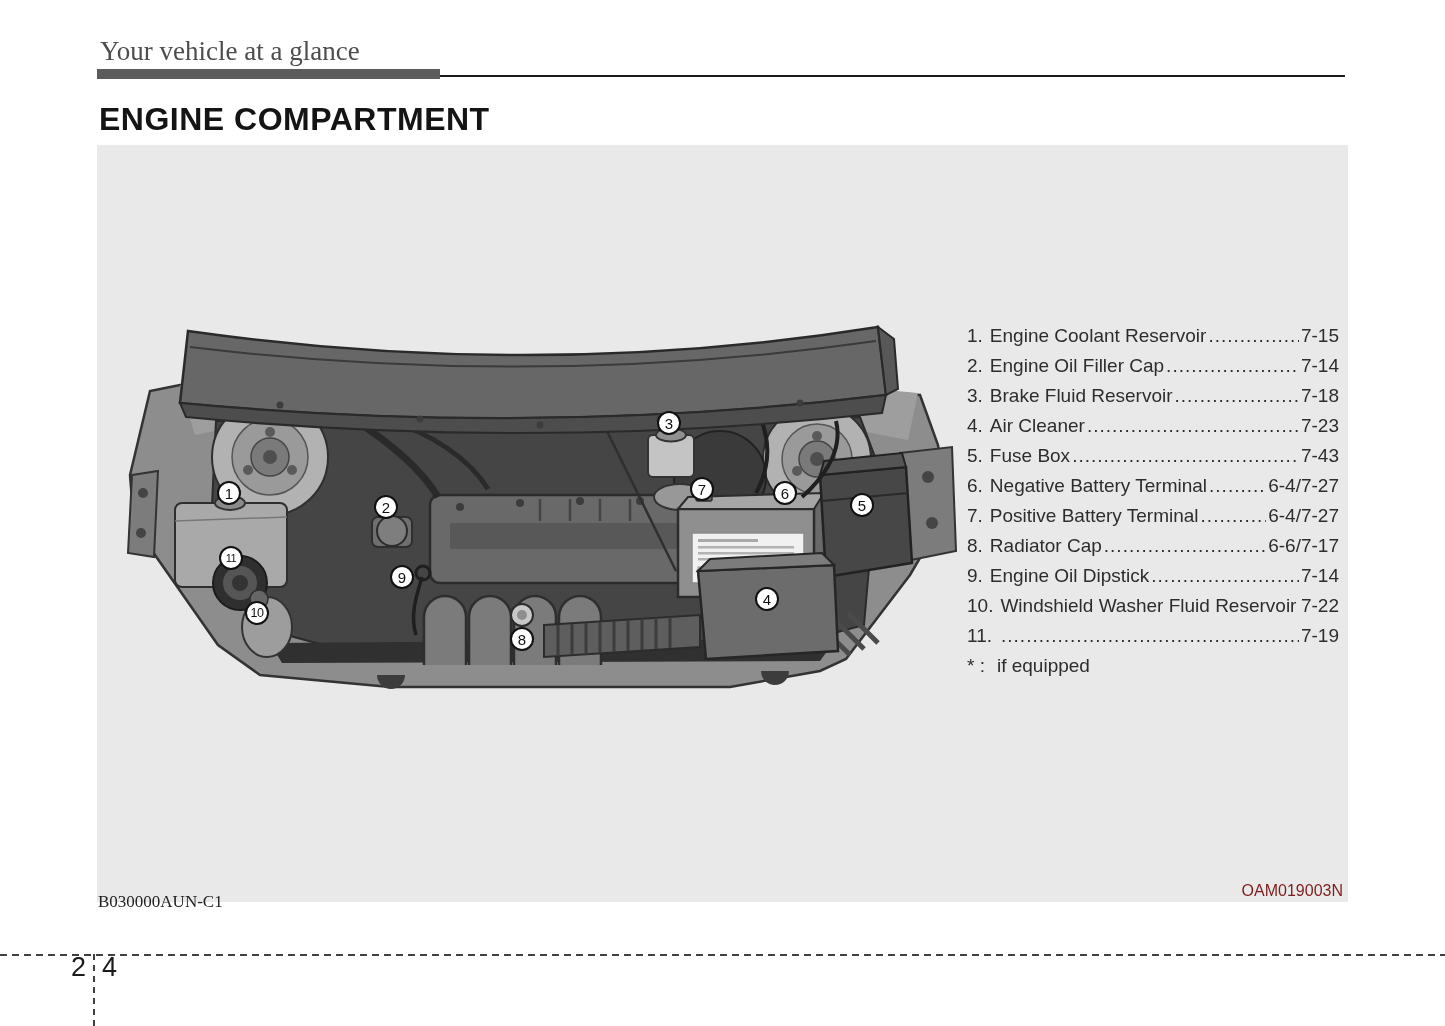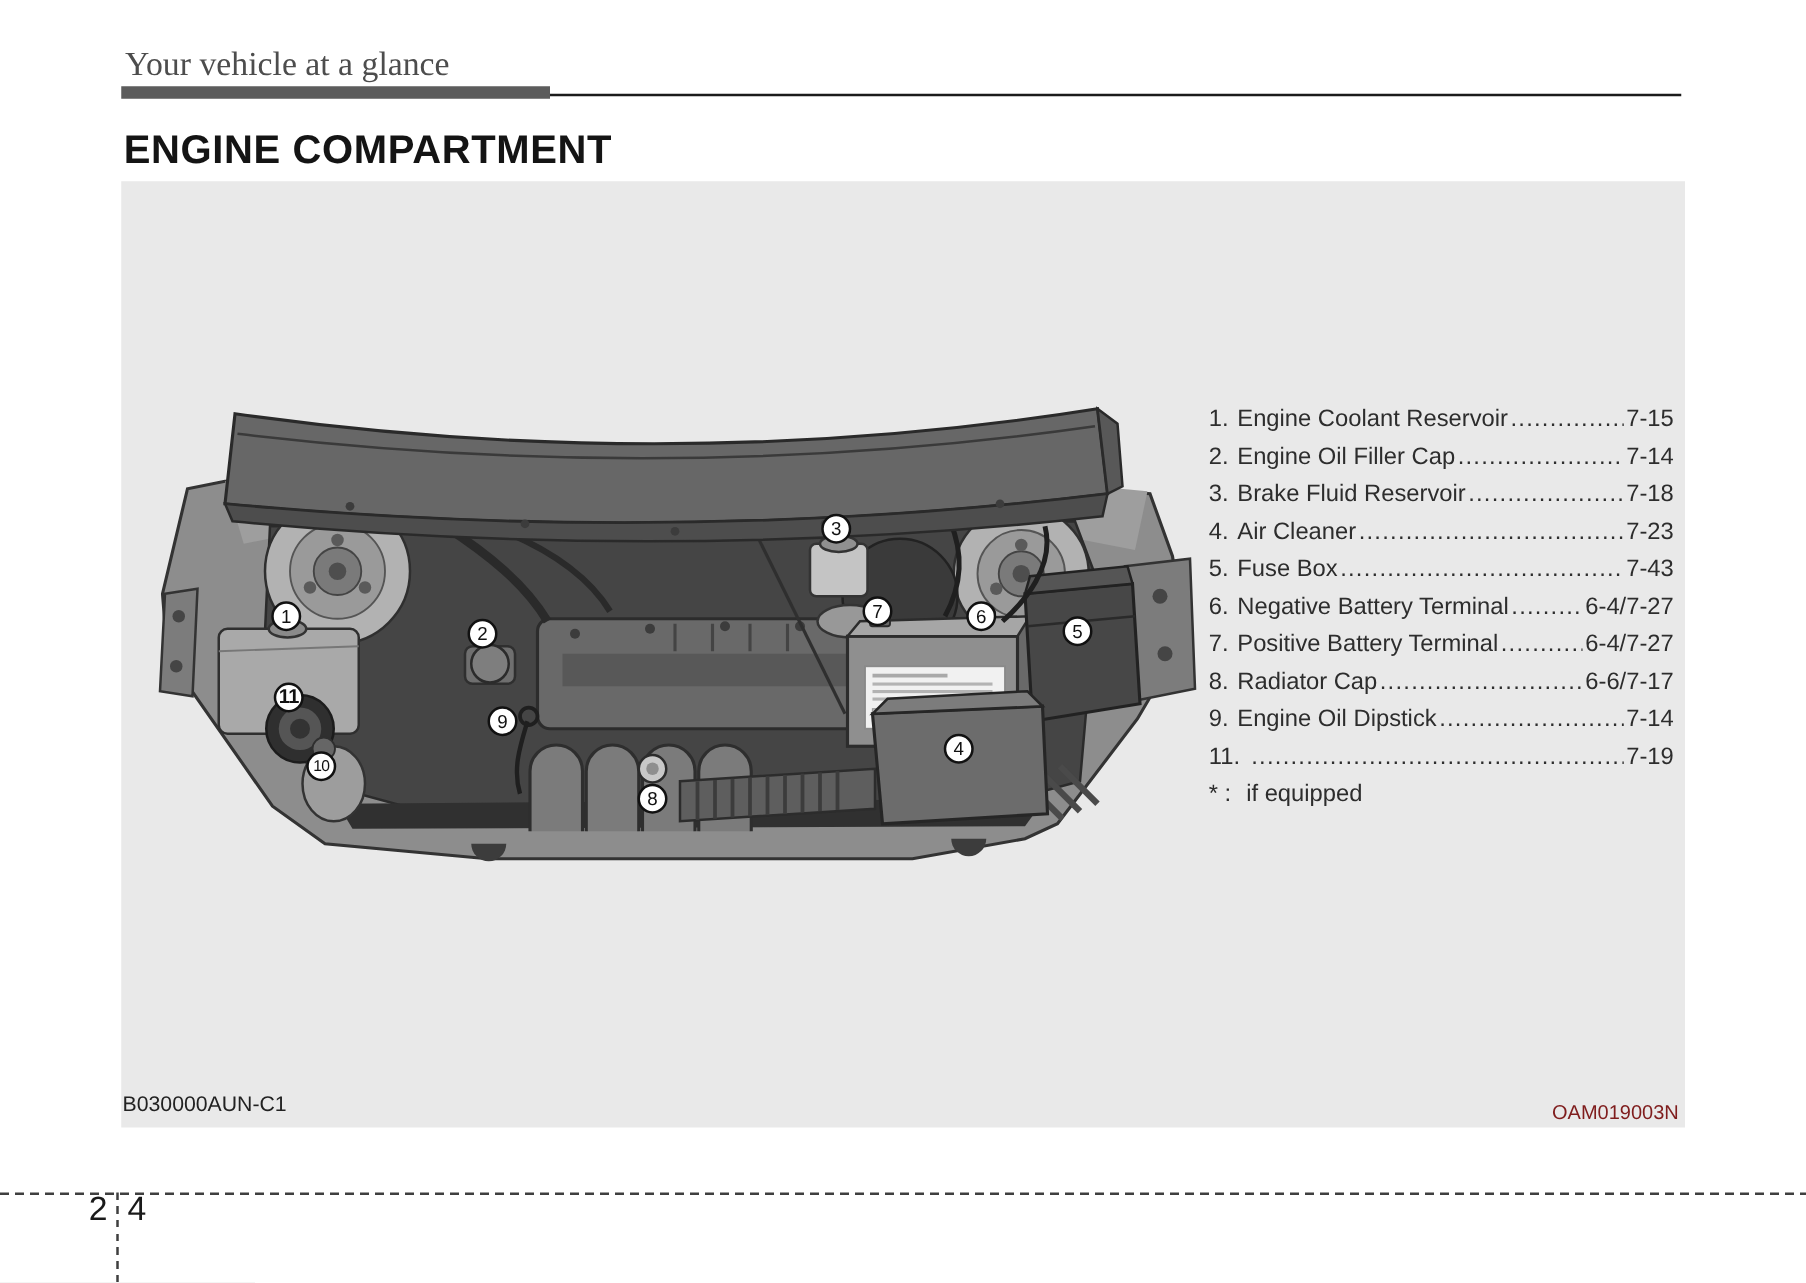--- a/index.html
+++ b/index.html
@@ -32,21 +32,21 @@
   .legend{position:absolute;left:870px;top:180px;width:372px;font-size:19px;color:#2d2d2d;}
   .legend .row{display:flex;align-items:baseline;height:30px;white-space:nowrap;}
   .legend .num{flex:0 0 auto;margin-right:7px;}
   .legend .lbl{flex:0 0 auto;}
   .legend .leader{flex:1 1 auto;min-width:0;overflow:hidden;margin:0 2px;letter-spacing:1px;}
   .legend .pg{flex:0 0 auto;}
   .legend .star .num{margin-right:12px;}
   
   .disclaimer{position:absolute;left:14px;top:711px;font-size:19px;color:#2d2d2d;white-space:nowrap;}
   .image-code{position:absolute;right:5px;bottom:2px;font-size:16px;color:#7f1d1d;}
-  .doc-code{position:absolute;left:98px;top:874px;font-size:17px;color:#222;}
+  .doc-code{position:absolute;left:98px;top:892px;font-size:17px;color:#222;font-family:Liberation Serif, serif;}
   
   .h-dash{position:absolute;left:0;top:954px;width:1445px;height:2px;
     background:repeating-linear-gradient(90deg,#3f3f3f 0 7px,transparent 7px 12px);}
   .v-dash{position:absolute;left:93px;top:954px;width:2px;height:72px;
     background:repeating-linear-gradient(180deg,#3f3f3f 0 6px,transparent 6px 11px);}
   .pg-left{position:absolute;left:52px;top:952px;width:34px;text-align:right;
     font-size:27px;color:#1a1a1a;}
   .pg-right{position:absolute;left:102px;top:952px;font-size:27px;color:#1a1a1a;}
 </style>
 </head>
@@ -225,21 +225,21 @@
   <div class="callout" style="left:120px;top:336px;">1</div>
   <div class="callout" style="left:277px;top:350px;">2</div>
   <div class="callout" style="left:560px;top:266px;">3</div>
   <div class="callout" style="left:658px;top:442px;">4</div>
   <div class="callout" style="left:753px;top:348px;">5</div>
   <div class="callout" style="left:676px;top:336px;">6</div>
   <div class="callout" style="left:593px;top:332px;">7</div>
   <div class="callout" style="left:413px;top:482px;">8</div>
   <div class="callout" style="left:293px;top:420px;">9</div>
   <div class="callout" style="left:148px;top:456px;font-size:12.5px;letter-spacing:-0.5px;">10</div>
-  <div class="callout" style="left:122px;top:401px;font-size:16px;letter-spacing:-0.5px;font-weight:bold;">11</div>
+  <div class="callout" style="left:122px;top:401px;font-size:11px;letter-spacing:-0.5px;">11</div>
 
   <div class="legend">
     <div class="row">
       <span class="num">1.</span>
       <span class="lbl">Engine Coolant Reservoir</span>
       <span class="leader">................................................................................</span>
       <span class="pg">7-15</span>
     </div>
     <div class="row">
       <span class="num">2.</span>
@@ -281,20 +281,26 @@
       <span class="num">8.</span>
       <span class="lbl">Radiator Cap</span>
       <span class="leader">................................................................................</span>
       <span class="pg">6-6/7-17</span>
     </div>
     <div class="row">
       <span class="num">9.</span>
       <span class="lbl">Engine Oil Dipstick</span>
       <span class="leader">................................................................................</span>
       <span class="pg">7-14</span>
+    </div>
+    <div class="row">
+      <span class="num">10.</span>
+      <span class="lbl">Windshield Washer Fluid Reservoir</span>
+      <span class="leader">................................................................................</span>
+      <span class="pg">7-22</span>
     </div>
     <div class="row">
       <span class="num">11.</span>
       <span class="leader">................................................................................</span>
       <span class="pg">7-19</span>
     </div>
     <div class="row star">
       <span class="num">* :</span>
       <span class="lbl">if equipped</span>
     </div>

